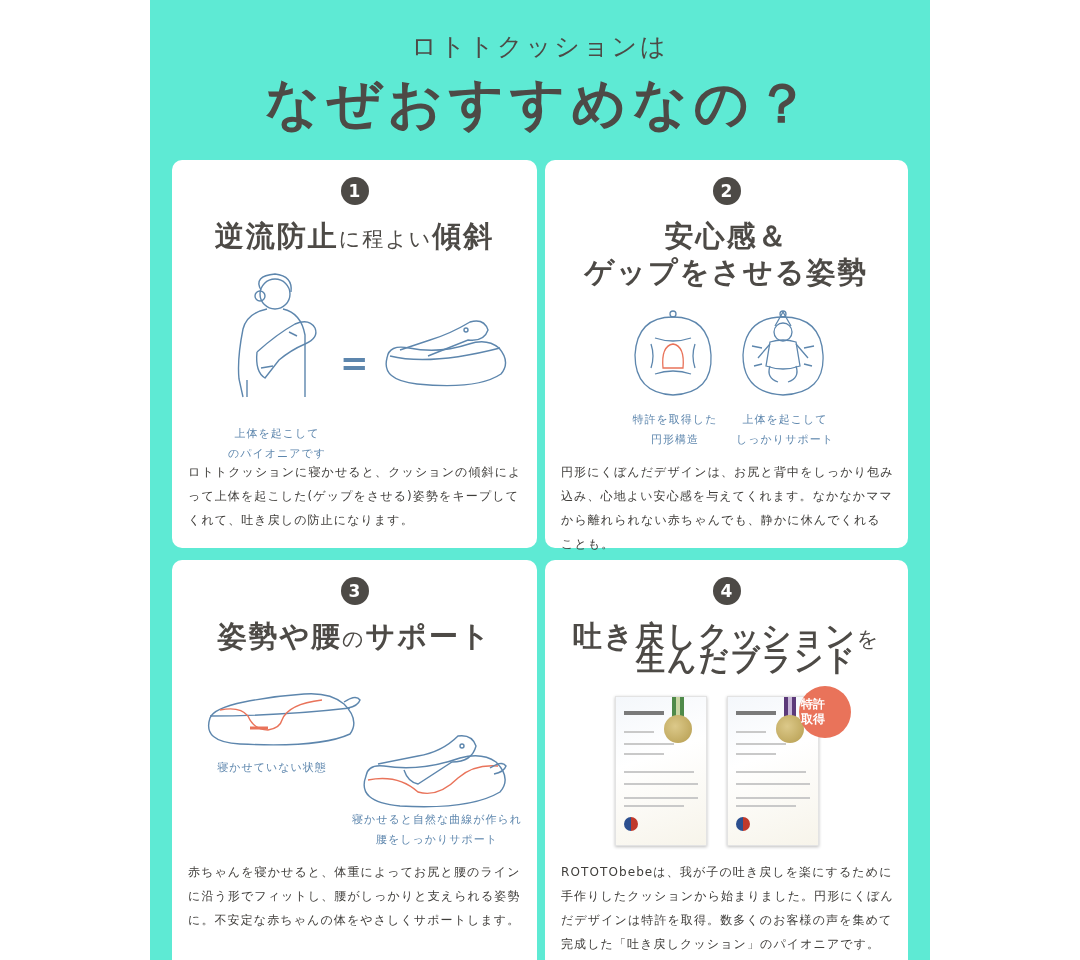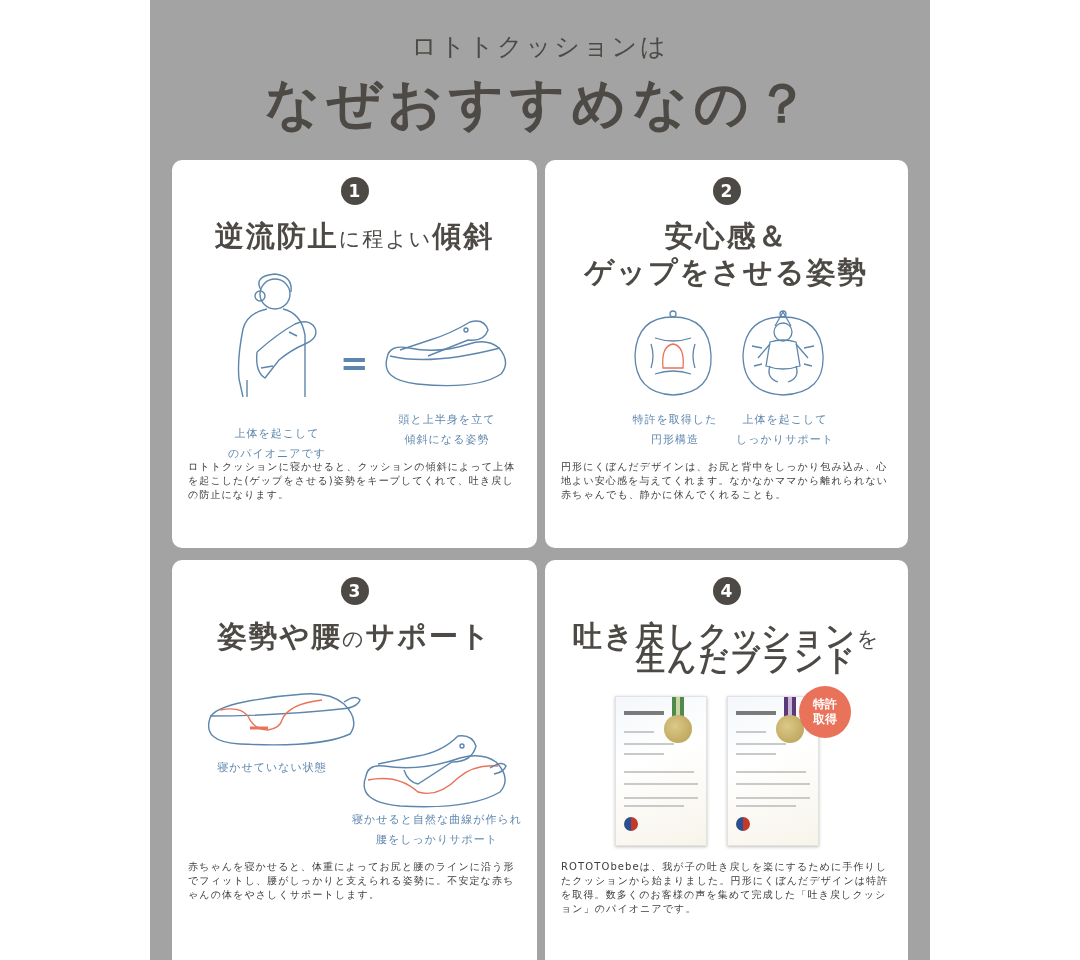--- a/index.html
+++ b/index.html
@@ -1,20 +1,20 @@
 <!DOCTYPE html>
 <html><head>
 <meta charset="utf-8">
 <style>
   * { box-sizing: border-box; margin: 0; padding: 0; }
   html, body { width: 1080px; height: 960px; overflow: hidden; background: #ffffff; }
   body { font-family: "DejaVu Sans", sans-serif; color: #4a4744; position: relative; }
   .panel {
     position: absolute; left: 150px; top: 0; width: 780px; height: 960px;
-    background: #a3a3a3;
+    background: #5eead4;
   }
   .hero-sub {
     position: absolute; left: 0; width: 780px; top: 30px; text-align: center;
     font-size: 25px; letter-spacing: 3px; color: #4d4a46;
   }
   .hero-title {
     position: absolute; left: 0; width: 780px; top: 68px; text-align: center;
     font-size: 54px; font-weight: bold; letter-spacing: 6px; color: #4d4a46;
   }
   .card {
@@ -33,38 +33,38 @@
   .ctitle {
     position: absolute; left: 0; right: 0; text-align: center; color: #4d4a46;
     font-size: 29px; letter-spacing: 2px; line-height: 36px; font-weight: bold;
   }
   .ctitle .small { font-size: 21px; font-weight: normal; }
   .caption {
     position: absolute; text-align: center; font-size: 11px; line-height: 20px;
     color: #5d86ad; letter-spacing: 1px;
   }
   .body {
-    position: absolute; left: 16px; right: 14px; font-size: 10px; line-height: 14px;
+    position: absolute; left: 16px; right: 14px; font-size: 12px; line-height: 24px;
     color: #3f3d3a; letter-spacing: 1.1px;
   }
   svg { position: absolute; overflow: visible; }
   .cert {
     position: absolute; width: 92px; height: 150px; background: linear-gradient(160deg,#f4f7fb 0%,#ffffff 40%,#f7f4ea 100%);
     box-shadow: 0 1px 3px rgba(0,0,0,0.25); border: 1px solid #e3e3e3;
   }
   .cert .ribbon { position: absolute; top: 0; width: 12px; height: 22px; }
   .cert .medal { position: absolute; top: 18px; width: 28px; height: 28px; border-radius: 50%;
      background: radial-gradient(circle at 40% 40%, #dcc98a, #b59c4e); }
   .cert .line { position: absolute; left: 8px; height: 2px; background: #c9c9c9; }
   .cert .ctit { position: absolute; left: 8px; top: 14px; width: 40px; height: 4px; background: #7a7a7a; }
   .cert .seal { position: absolute; left: 8px; bottom: 14px; width: 14px; height: 14px; border-radius: 50%;
      background: conic-gradient(#c0392b 0 50%, #2c4f8f 50% 100%); }
   .stamp {
     position: absolute; width: 48px; height: 48px; border-radius: 50%; background: #e9735a;
-    color: #fff; font-size: 12px; font-weight: bold; text-align: center; line-height: 15px;
+    color: #fff; font-size: 12px; font-weight: bold; text-align: left; line-height: 15px;
     padding-top: 9px; box-shadow: 0 0 0 2px #e9735a;
   }
 </style>
 </head>
 <body>
 
 <div class="panel">
 
   <div class="hero-sub">ロトトクッションは</div>
   <div class="hero-title">なぜおすすめなの？</div>
@@ -89,24 +89,20 @@
 
     <svg style="left:210px;top:160px;" width="125" height="68" viewBox="0 0 125 68" fill="none" stroke="#5d86ad" stroke-width="1.4">
       <path d="M5 38 q-6 22 30 26 q60 6 84 -10 q10 -12 -2 -26 q-12 -10 -30 -4 q-30 10 -60 4 q-20 -4 -22 10 z"></path>
       <path d="M8 36 q40 10 110 -8"></path>
       <path d="M18 30 l30 -10 q20 -6 40 -18 q14 -4 18 8 q-4 12 -20 10 l-40 16"></path>
       <circle cx="84" cy="10" r="2"></circle>
     </svg>
     <div class="caption" style="left:30px;width:150px;top:264px;">
       <div>上体を起こして</div>
       <div>のパイオニアです</div>
-    </div>
-    <div class="caption" style="left:205px;width:140px;top:250px;">
-      <div>頭と上半身を立て</div>
-      <div>傾斜になる姿勢</div>
     </div>
     <div class="body" style="top:300px;">ロトトクッションに寝かせると、クッションの傾斜によって上体を起こした(ゲップをさせる)姿勢をキープしてくれて、吐き戻しの防止になります。</div>
   </div>
 
   <div class="card c2">
     <div class="badge">2</div>
     <div class="ctitle" style="top:58px;">安心感＆</div>
     <div class="ctitle" style="top:94px;">ゲップをさせる姿勢</div>
 
     <svg style="left:88px;top:148px;" width="80" height="92" viewBox="0 0 80 92" fill="none" stroke="#5d86ad" stroke-width="1.3">

